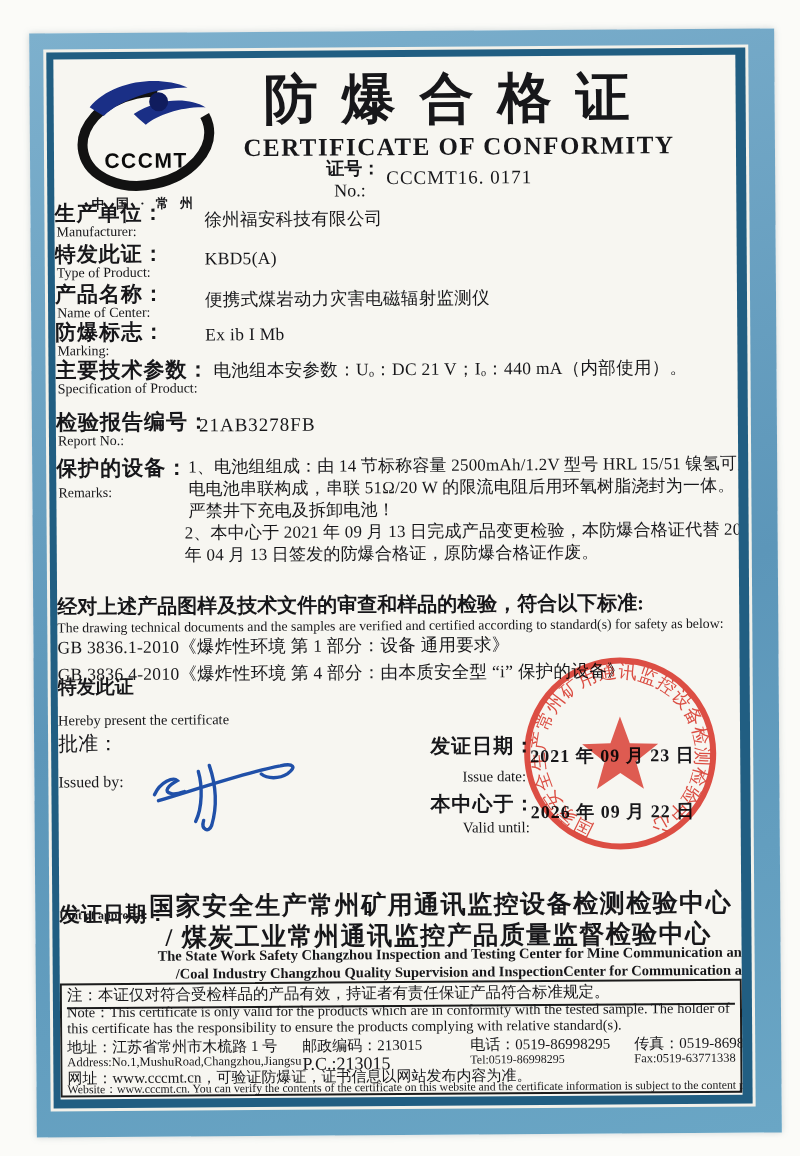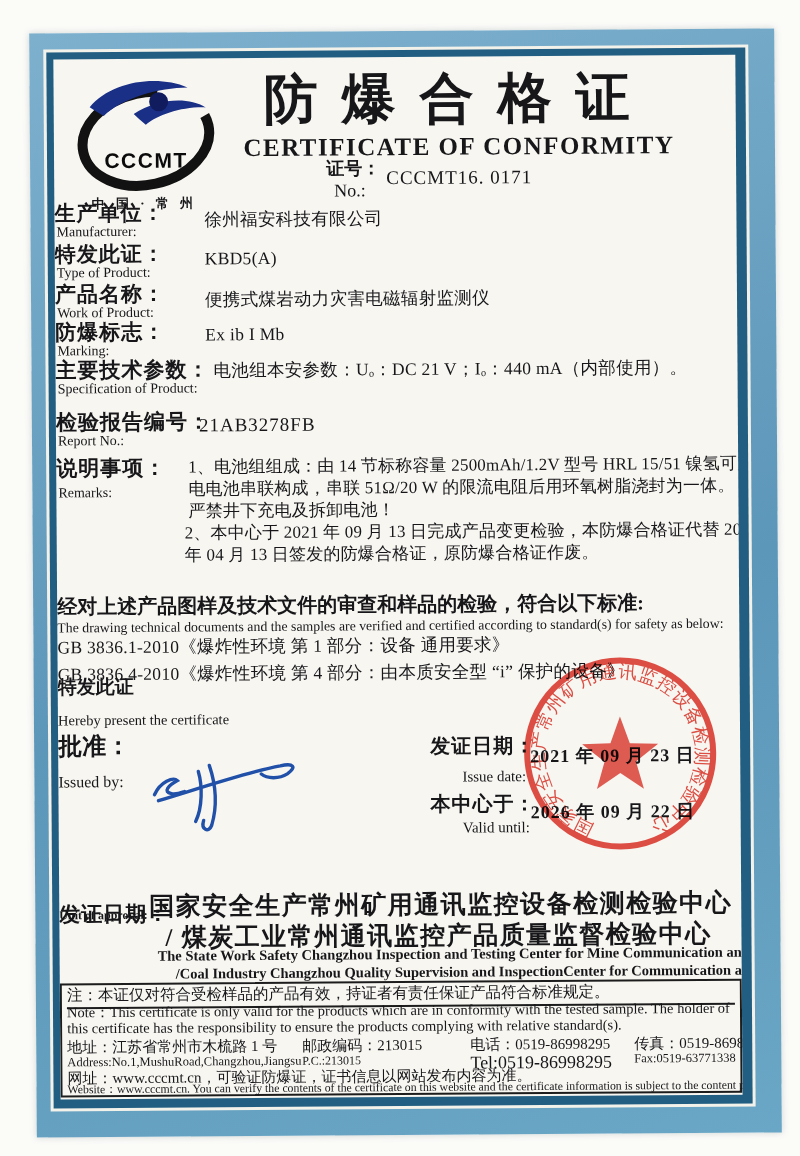--- a/index.html
+++ b/index.html
@@ -71,51 +71,51 @@
 
     <div class="abs zh-label" style="left:0;top:140px">生产单位：</div>
     <div class="abs en-label" style="left:2px;top:165px">Manufacturer:</div>
     <div class="abs val" style="left:150px;top:149px">徐州福安科技有限公司</div>
 
     <div class="abs zh-label" style="left:0;top:181px">特发此证：</div>
     <div class="abs en-label" style="left:2px;top:206px">Type of Product:</div>
     <div class="abs val" style="left:150px;top:190px">KBD5(A)</div>
 
     <div class="abs zh-label" style="left:0;top:221px">产品名称：</div>
-    <div class="abs en-label" style="left:2px;top:246px">Work of Product:</div>
+    <div class="abs en-label" style="left:2px;top:246px">Name of Center:</div>
     <div class="abs val" style="left:150px;top:229px">便携式煤岩动力灾害电磁辐射监测仪</div>
 
     <div class="abs zh-label" style="left:0;top:259px">防爆标志：</div>
     <div class="abs en-label" style="left:2px;top:284px">Marking:</div>
     <div class="abs val" style="left:150px;top:266px">Ex ib I Mb</div>
 
     <div class="abs zh-label" style="left:0;top:297px">主要技术参数：</div>
     <div class="abs en-label" style="left:2px;top:322px">Specification of Product:</div>
     <div class="abs val" style="left:158px;top:300px">电池组本安参数：Uₒ：DC 21 V；Iₒ：440 mA（内部使用）。</div>
 
     <div class="abs zh-label" style="left:0;top:349px">检验报告编号：</div>
     <div class="abs en-label" style="left:2px;top:374px">Report No.:</div>
     <div class="abs" style="left:143px;top:356px;font-size:19px;letter-spacing:1px">21AB3278FB</div>
 
-    <div class="abs zh-label" style="left:0;top:395px">说明事项：</div>
+    <div class="abs zh-label" style="left:0;top:395px">保护的设备：</div>
     <div class="abs en-label" style="left:2px;top:426px">Remarks:</div>
     <div class="abs rline" style="left:132px;top:397px">1、电池组组成：由 14 节标称容量 2500mAh/1.2V 型号 HRL 15/51 镍氢可充</div>
     <div class="abs rline" style="left:132px;top:419px">电电池串联构成，串联 51Ω/20 W 的限流电阻后用环氧树脂浇封为一体。</div>
     <div class="abs rline" style="left:132px;top:441px">严禁井下充电及拆卸电池！</div>
     <div class="abs rline" style="left:128px;top:463px">2、本中心于 2021 年 09 月 13 日完成产品变更检验，本防爆合格证代替 2016</div>
     <div class="abs rline" style="left:128px;top:485px">年 04 月 13 日签发的防爆合格证，原防爆合格证作废。</div>
 
     <div class="abs" style="left:0;top:534px;font-size:20px;font-weight:600;white-space:nowrap">经对上述产品图样及技术文件的审查和样品的检验，符合以下标准:</div>
     <div class="abs" style="left:0;top:561px;font-size:13.8px;white-space:nowrap">The drawing technical documents and the samples are verified and certified according to standard(s) for safety as below:</div>
     <div class="abs gb" style="left:0;top:576px">GB 3836.1-2010《爆炸性环境 第 1 部分：设备 通用要求》</div>
     <div class="abs gb" style="left:0;top:603px">GB 3836.4-2010《爆炸性环境 第 4 部分：由本质安全型 “i” 保护的设备》</div>
     <div class="abs" style="left:0;top:615px;font-size:19px;font-weight:700">特发此证</div>
     <div class="abs" style="left:0;top:653px;font-size:14.5px">Hereby present the certificate</div>
 
-    <div class="abs" style="left:0;top:671px;font-size:24px;font-weight:bold">批准：</div>
+    <div class="abs" style="left:0;top:671px;font-size:20px;font-weight:normal">批准：</div>
     <div class="abs" style="left:0;top:714px;font-size:16px">Issued by:</div>
 
     <svg class="abs" style="left:88px;top:692px" width="160" height="84" viewBox="0 0 160 84">
       <g fill="none" stroke="#2050a8" stroke-width="3.4" stroke-linecap="round">
         <path d="M8,44 C14,31 27,26 31,30 C22,35 16,41 25,43 C30,44 35,42 38,41"></path>
         <path d="M52,21 C56,35 56,57 49,71"></path>
         <path d="M63,15 C69,33 71,55 65,75 C62,83 54,79 57,70"></path>
         <path d="M12,50 C50,39 100,22 134,16 C147,13 151,17 141,24 C133,29 121,29 115,24"></path>
       </g>
     </svg>
@@ -146,22 +146,22 @@
     <div class="abs issuer-en" style="left:116px;top:907px">/Coal Industry Changzhou Quality Supervision and InspectionCenter for Communication and Monitoring Products</div>
 
     <div class="footer-box">
       <div class="fo" style="left:5px;top:0;right:5px;font-size:15.5px;border-bottom:2px solid #1c1c1c;padding-bottom:1px;overflow:hidden">注：本证仅对符合受检样品的产品有效，持证者有责任保证产品符合标准规定。</div>
       <div class="fo" style="left:5px;top:20px;width:668px;font-size:14.5px;line-height:15.5px;white-space:normal">Note：This certificate is only valid for the products which are in conformity with the tested sample. The holder of this certificate has the responsibility to ensure the products complying with relative standard(s).</div>
       <div class="fo" style="left:5px;top:53px;font-size:15px">地址：江苏省常州市木梳路 1 号</div>
       <div class="fo" style="left:240px;top:53px;font-size:15px">邮政编码：213015</div>
       <div class="fo" style="left:408px;top:53px;font-size:15px">电话：0519-86998295</div>
       <div class="fo" style="left:572px;top:53px;font-size:15px">传真：0519-86985992</div>
       <div class="fo" style="left:5px;top:70px;font-size:12.5px">Address:No.1,MushuRoad,Changzhou,Jiangsu</div>
-      <div class="fo" style="left:240px;top:70px;font-size:12px">P.C.:213015</div>
-      <div class="fo" style="left:408px;top:70px;font-size:18px">Tel:0519-86998295</div>
+      <div class="fo" style="left:240px;top:70px;font-size:18px">P.C.:213015</div>
+      <div class="fo" style="left:408px;top:70px;font-size:12px">Tel:0519-86998295</div>
       <div class="fo" style="left:572px;top:70px;font-size:12.5px">Fax:0519-63771338</div>
       <div class="fo" style="left:5px;top:84px;font-size:15px">网址：www.cccmt.cn，可验证防爆证，证书信息以网站发布内容为准。</div>
       <div class="fo" style="left:5px;top:97px;font-size:11.8px">Website：www.cccmt.cn. You can verify the contents of the certificate on this website and the certificate information is subject to the content published on it.</div>
     </div>
 
    </div>
   </div>
  </div>
 </div>
 

